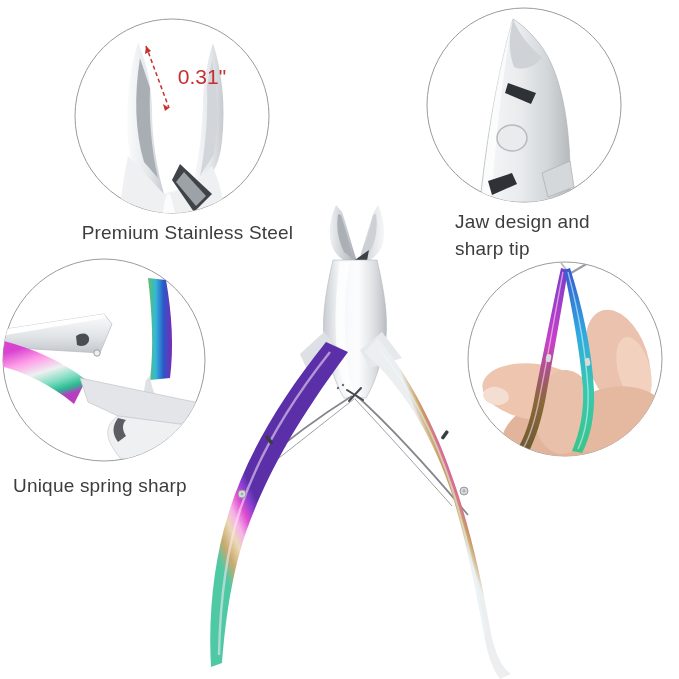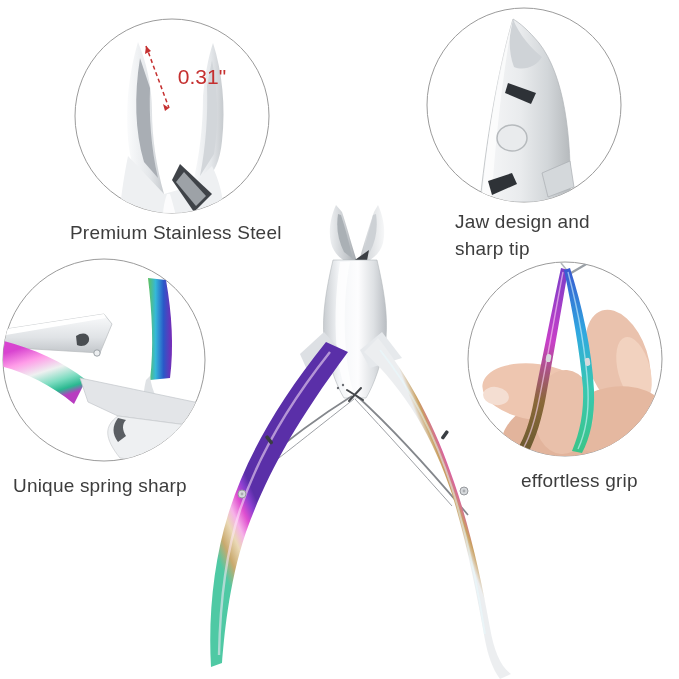--- a/index.html
+++ b/index.html
@@ -5,21 +5,21 @@
   html,body{margin:0;padding:0;}
   body{
     width:679px;height:679px;background:#ffffff;overflow:hidden;
     font-family:"Liberation Sans", sans-serif;
   }
   .stage{position:relative;width:679px;height:679px;background:#fff;}
   .caption{
     position:absolute;color:#3d3d3d;font-size:19px;line-height:27px;
     letter-spacing:.2px;white-space:nowrap;
   }
-  .caption.center{}
+  .caption.center{text-align:center;}
   svg{position:absolute;display:block;}
 </style>
 </head>
 <body>
 
 <div class="stage">
 
   <svg width="679" height="679" viewBox="0 0 679 679" style="left:0;top:0">
     <defs>
       <linearGradient id="steelBody" x1="0" y1="0" x2="1" y2="0">
@@ -229,16 +229,15 @@
       <path d="M104,14 L95,3" stroke="#b2b7bc" stroke-width="1.5"></path>
       <path d="M95,8 C88,40 78,90 68,140 C64,162 58,178 52,188 L62,193 C70,178 76,158 80,136 C88,92 96,46 102,10 Z" fill="url(#stripL)"></path>
       <path d="M97,12 C90,48 82,96 73,140 C69,160 64,176 58,187" fill="none" stroke="#ffd9f6" stroke-width="1.4" opacity="0.6"></path>
       <path d="M104,8 C116,45 126,90 128,130 C129,158 124,178 116,193 L106,191 C114,172 118,152 117,128 C114,92 106,48 98,10 Z" fill="url(#stripR)"></path>
       <path d="M102,12 C112,50 120,94 122,130 C123,156 119,174 112,189" fill="none" stroke="#d9f6ff" stroke-width="1.4" opacity="0.6"></path>
       <rect x="80" y="94" width="5" height="8" rx="2" fill="#d8dadd" transform="rotate(10 82 98)"></rect>
       <rect x="119" y="98" width="5" height="8" rx="2" fill="#d8dadd" transform="rotate(-8 121 102)"></rect>
     </g>
   </svg>
   <div class="caption" style="left:521px;top:467px">
-    <div>effortless grip</div>
   </div>
 
 </div>
 
 </body></html>

